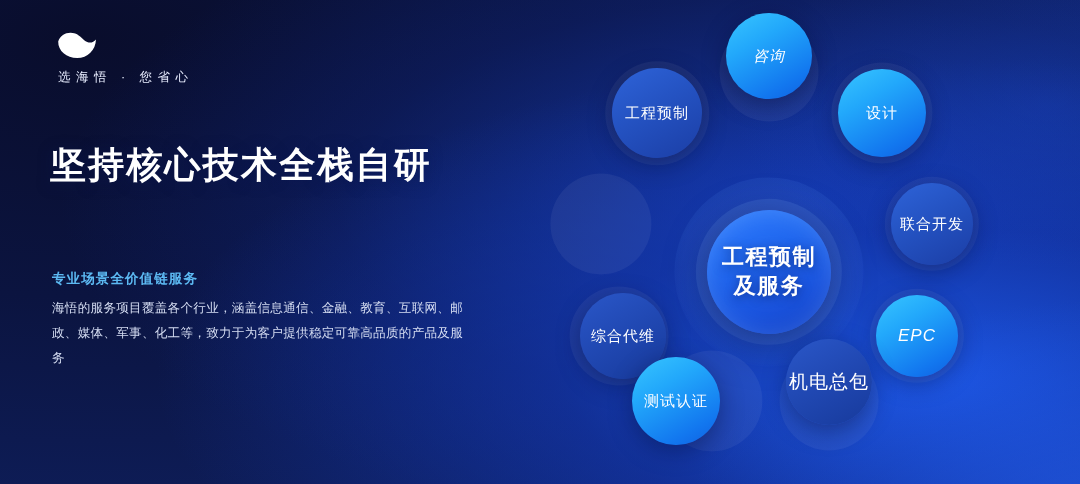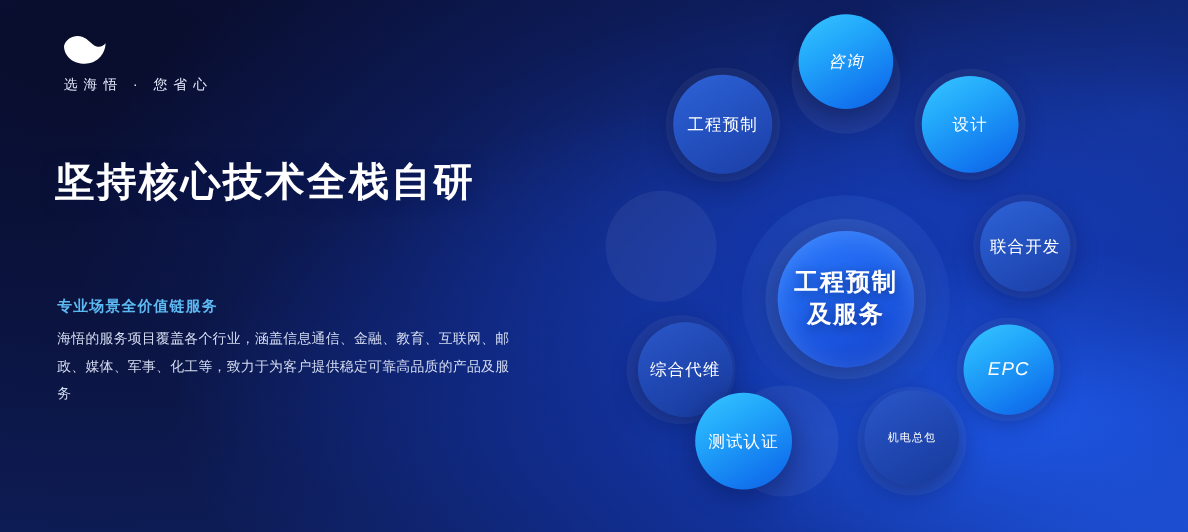--- a/index.html
+++ b/index.html
@@ -148,21 +148,21 @@
       </div>
       <div class="halo" style="left: 917px; top: 336px; width: 94.3px; height: 94.3px;"></div>
       <div class="bubble bright" style="left: 917px; top: 336px; width: 82px; height: 82px; font-size: 17px; font-style: italic;">
         <span>EPC</span>
       </div>
       <div class="halo" style="left: 712px; top: 401px; width: 101.2px; height: 101.2px;"></div>
       <div class="bubble bright" style="left: 676px; top: 401px; width: 88px; height: 88px; font-size: 15px;">
         <span>测试认证</span>
       </div>
       <div class="halo" style="left: 829px; top: 401px; width: 98.9px; height: 98.9px;"></div>
-      <div class="bubble dimmer" style="left: 829px; top: 398px; width: 86px; height: 86px; font-size: 10px;">
+      <div class="bubble dimmer" style="left: 829px; top: 382px; width: 86px; height: 86px; font-size: 19px;">
         <span>机电总包</span>
       </div>
     </div>
 
   <div class="left-col">
 
     <div class="brand">
       <div class="brand-row">
         <span class="logo-mark">
           <svg viewBox="0 0 42 30" width="42" height="30" aria-hidden="true">

